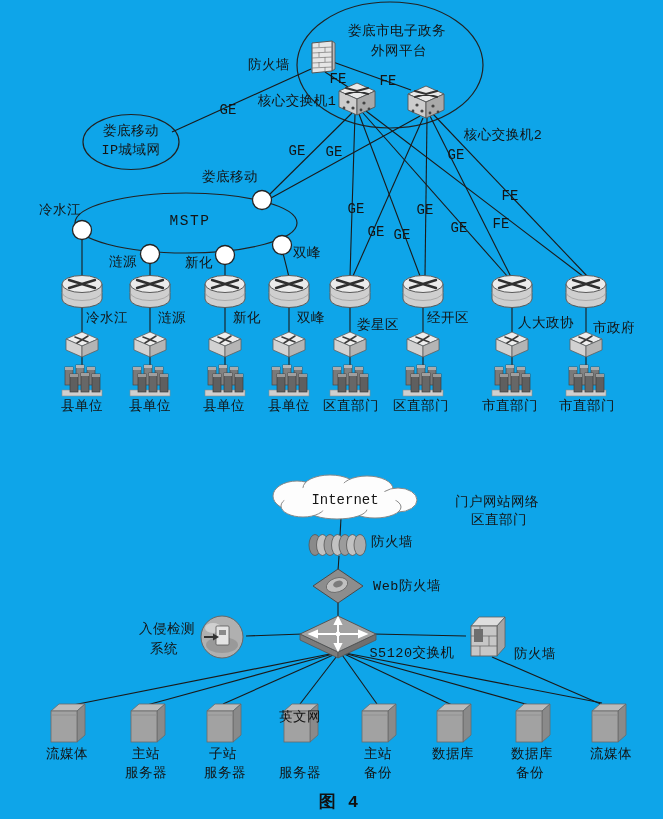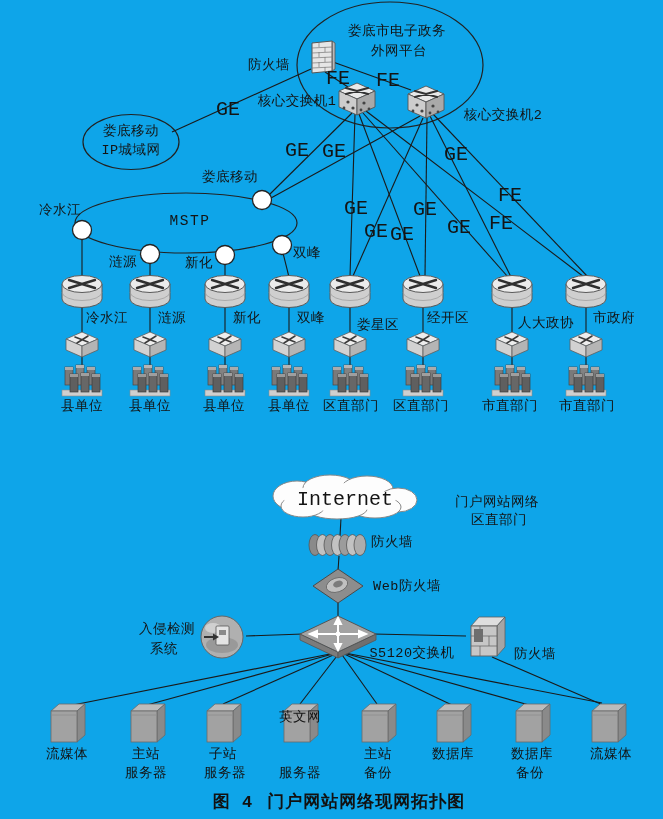--- a/index.html
+++ b/index.html
@@ -1,21 +1,21 @@
 <!DOCTYPE html>
 <html><head>
 <meta charset="utf-8">
 <style>
   html,body{margin:0;padding:0;background:#fff;}
   .page{position:relative;width:663px;height:819px;background:#0ea5e9;overflow:hidden;
         font-family:Liberation Mono, monospace;color:#111;}
   svg{position:absolute;left:0;top:0;}
   .lb{position:absolute;transform:translate(-50%,-50%);white-space:nowrap;
       font-size:13.5px;letter-spacing:.5px;color:#141414;line-height:1;}
-  .en{font-size:20px;letter-spacing:0;}
+  .en{font-size:14px;letter-spacing:0;}
   .mstp{font-size:14.5px;letter-spacing:1.5px;}
   .cap{position:absolute;transform:translate(-50%,-50%);display:flex;gap:14px;
        font-weight:bold;font-size:17px;letter-spacing:1px;white-space:nowrap;}
 </style>
 </head>
 <body>
 
 <div class="page">
 
 <svg width="663" height="819" viewBox="0 0 663 819">
@@ -246,21 +246,21 @@
     <use href="#ic-server" transform="translate(453,725)"></use>
     <use href="#ic-server" transform="translate(532,725)"></use>
     <use href="#ic-server" transform="translate(608,725)"></use>
   </g>
 </svg>
 
 <span class="lb" style="left:397px;top:32px">娄底市电子政务</span>
 <span class="lb" style="left:399px;top:52px">外网平台</span>
 <span class="lb" style="left:269px;top:66px">防火墙</span>
 <span class="lb" style="left:297px;top:102px">核心交换机1</span>
-<span class="lb" style="left:503px;top:116px">核心交换机2</span>
+<span class="lb" style="left:503px;top:136px">核心交换机2</span>
 <span class="lb" style="left:131px;top:132px">娄底移动</span>
 <span class="lb" style="left:131px;top:151px">IP城域网</span>
 <span class="lb" style="left:230px;top:178px">娄底移动</span>
 <span class="lb mstp" style="left:190px;top:221px">MSTP</span>
 <span class="lb" style="left:60px;top:211px">冷水江</span>
 <span class="lb" style="left:123px;top:263px">涟源</span>
 <span class="lb" style="left:199px;top:264px">新化</span>
 <span class="lb" style="left:307px;top:254px">双峰</span>
 
 <span class="lb en" style="left:228px;top:110px">GE</span>
@@ -277,21 +277,21 @@
 <span class="lb en" style="left:510px;top:196px">FE</span>
 <span class="lb en" style="left:501px;top:224px">FE</span>
 
 <span class="lb" style="left:107px;top:319px">冷水江</span>
 <span class="lb" style="left:172px;top:319px">涟源</span>
 <span class="lb" style="left:247px;top:319px">新化</span>
 <span class="lb" style="left:311px;top:319px">双峰</span>
 <span class="lb" style="left:378px;top:326px">娄星区</span>
 <span class="lb" style="left:448px;top:319px">经开区</span>
 <span class="lb" style="left:546px;top:324px">人大政协</span>
-<span class="lb" style="left:614px;top:319px">市政府</span>
+<span class="lb" style="left:614px;top:329px">市政府</span>
 
 <span class="lb" style="left:82px;top:407px">县单位</span>
 <span class="lb" style="left:150px;top:407px">县单位</span>
 <span class="lb" style="left:224px;top:407px">县单位</span>
 <span class="lb" style="left:289px;top:407px">县单位</span>
 <span class="lb" style="left:351px;top:407px">区直部门</span>
 <span class="lb" style="left:421px;top:407px">区直部门</span>
 <span class="lb" style="left:510px;top:407px">市直部门</span>
 <span class="lb" style="left:587px;top:407px">市直部门</span>
 
@@ -315,16 +315,15 @@
 <span class="lb" style="left:300px;top:774px">服务器</span>
 <span class="lb" style="left:378px;top:755px">主站</span>
 <span class="lb" style="left:378px;top:774px">备份</span>
 <span class="lb" style="left:453px;top:755px">数据库</span>
 <span class="lb" style="left:532px;top:755px">数据库</span>
 <span class="lb" style="left:530px;top:774px">备份</span>
 <span class="lb" style="left:611px;top:755px">流媒体</span>
 
 <div class="cap" style="left:339px;top:801px">
   <span>图 4</span>
-  <span>门户网站网络现网拓扑图</span>
 </div>
 
 </div>
 
 </body></html>

